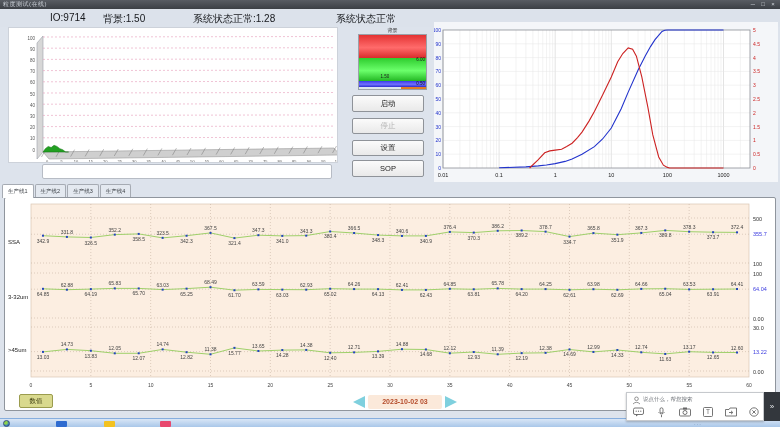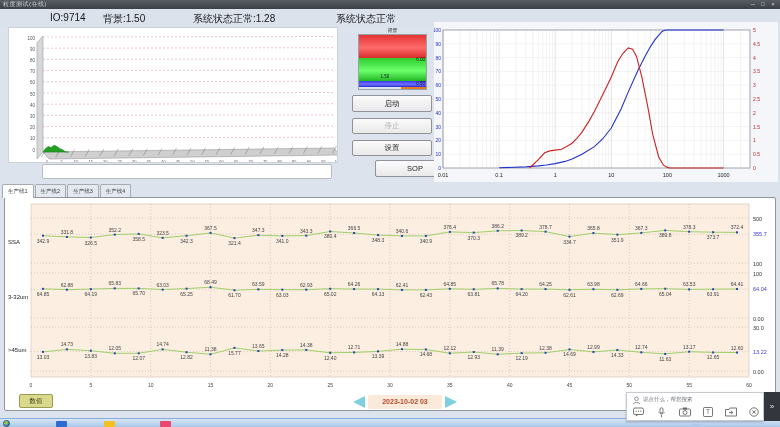--- a/index.html
+++ b/index.html
@@ -23,27 +23,27 @@
   .gauge { position:absolute; left:358px; top:27px; width:69px; height:63px; }
   .gauge .glabel { display:block; text-align:center; font-size:5px; color:#333; height:7px; line-height:7px; }
   .gbody { position:relative; width:69px; height:56px; border:1px solid #9aa0a8; }
   .gred   { position:absolute; left:0; top:0; width:100%; height:43%; background:linear-gradient(#e43333,#ff6b6b 55%,#d92c2c); }
   .ggreen { position:absolute; left:0; top:43%; width:100%; height:43%; background:linear-gradient(#2ecc2e,#6bff6b 55%,#24b824); }
   .gblue  { position:absolute; left:0; top:86%; width:100%; height:10%; background:linear-gradient(#3a3ae8,#7070ff 55%,#2d2dcf); }
   .gorange{ position:absolute; right:0; bottom:0; width:38%; height:4%; background:#e07c28; }
   .gmark { position:absolute; font-size:4.5px; color:#1c1c1c; }
   .g-upper { right:1px; top:40%; } .g-current { left:32%; top:72%; } .g-lower { right:1px; top:86%; }
 
-  .btn { position:absolute; left:352px; width:80px; background:linear-gradient(#fbfbfb,#e9e9e9);
+  .btn { position:absolute; left:352px; width:72px; background:linear-gradient(#fbfbfb,#e9e9e9);
     border:1px solid #8f9399; border-radius:2px; font-size:7.5px; color:#1a1a1a; text-align:center;
     font-family:"Liberation Sans",sans-serif; }
   .btn-start { top:95px;  height:17px; line-height:15px; }
   .btn-stop  { top:118px; height:16px; line-height:14px; color:#b3b3b3; }
   .btn-set   { top:140px; height:16px; line-height:14px; }
-  .btn-sop   { top:160px; height:17px; line-height:15px;margin-left:23px; }
+  .btn-sop   { top:160px; height:17px; line-height:15px; }
 
   .distchart { position:absolute; left:434px; top:22px; background:#f4f6f9; }
 
   .tabs { position:absolute; left:2px; top:184px; height:13px; font-size:5.5px; color:#3c4046; }
   .tab { position:relative; float:left; height:13px; line-height:13px; padding:0 5px; margin-right:1px;
     background:#e4e9f0; border:1px solid #a6abb3; border-bottom:none; border-radius:2px 2px 0 0; cursor:default; }
   .tab.active { background:#ffffff; height:14px; z-index:2; }
 
   .panel { position:absolute; left:4px; top:197px; width:772px; height:214px; background:#ffffff;
     border:1px solid #8f959d; border-radius:2px; }

